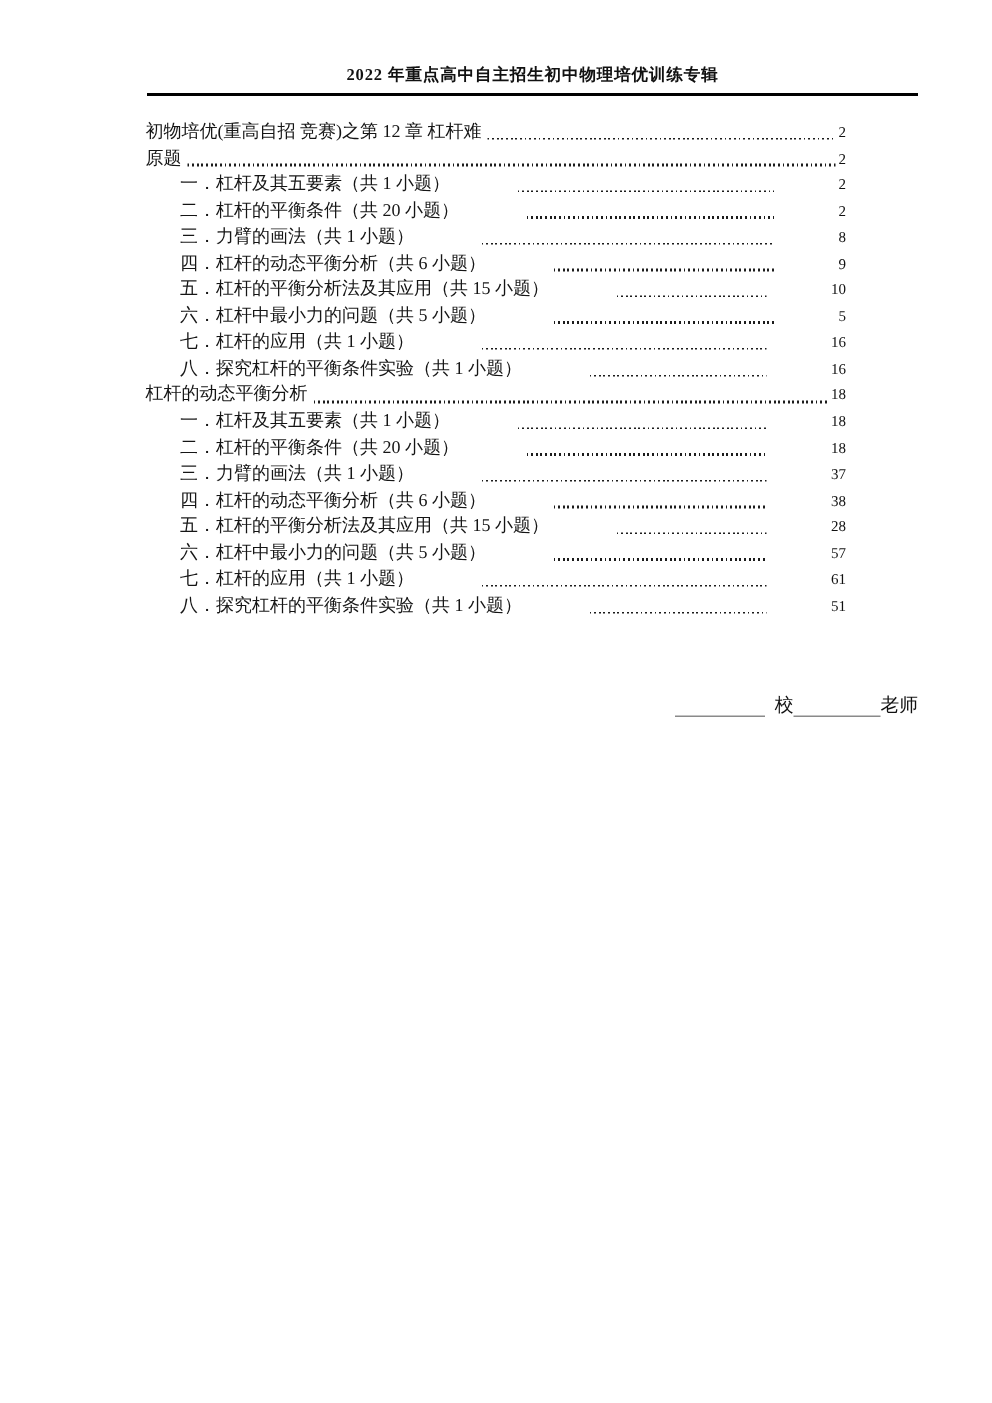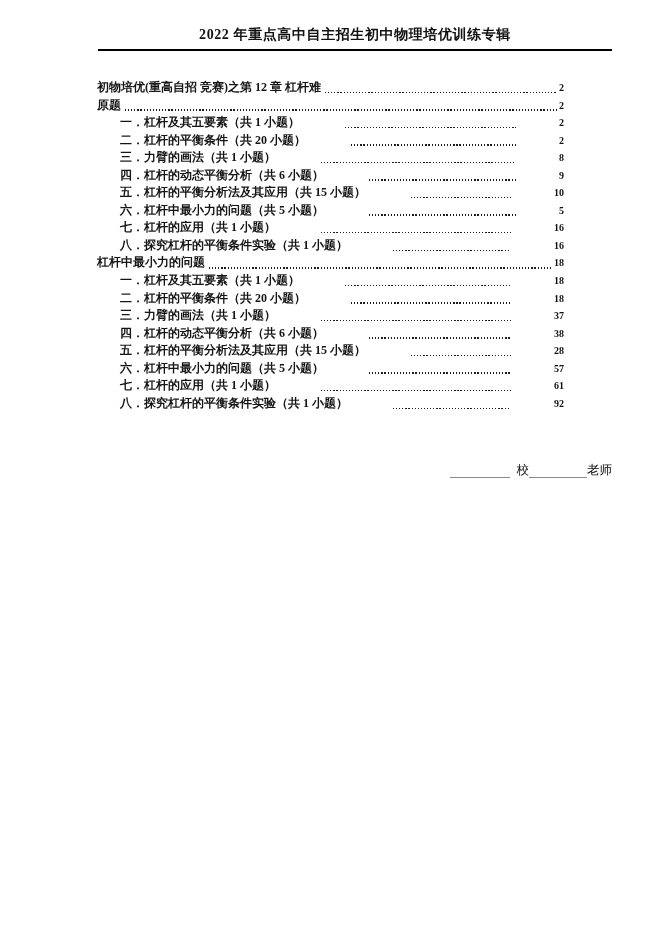--- a/index.html
+++ b/index.html
@@ -9,44 +9,43 @@
     position:relative;
     font-family:"Liberation Serif","DejaVu Sans",serif;
     color:#1a1a1a;
   }
   .page {
     position:absolute; inset:0; background:#ffffff;
   }
   
   .doc-header {
     position:absolute;
-    top:26px; left:98px; width:514px;
+    top:42px; left:98px; width:514px;
     text-align:center;
-    font-size:14px;
+    font-size:11px;
     font-weight:bold;
     letter-spacing:0.6px;
     color:#111;
     padding-bottom:5px;
     border-bottom:2px solid #000;
     white-space:nowrap;
   }
   
   .toc {
     position:absolute;
     top:79px; left:97px; width:467px;
   }
   .toc-row {
     display:flex;
     align-items:baseline;
     height:17.55px;
     line-height:17.55px;
     font-size:12px;
     white-space:nowrap;
     cursor:pointer;
-    font-weight:bold;
   }
   .toc-row.level-1 { padding-left:23px;gap:41px; }
   .toc-text { flex:0 0 auto; color:#151515; }
   .leader {
     flex:1 1 auto;
     min-width:8px;
     height:1.4px;
     align-self:flex-end;
     margin:0 2px 3.5px 4px;
     background:repeating-linear-gradient(90deg,#1c1c1c 0 1.2px,transparent 1.2px 3.1px);
@@ -128,21 +127,21 @@
     <span class="toc-text">七．杠杆的应用（共 1 小题）</span>
     <span class="leader"></span>
     <span class="pagenum">16</span>
   </div>
       <div class="toc-row level-1">
     <span class="toc-text">八．探究杠杆的平衡条件实验（共 1 小题）</span>
     <span class="leader"></span>
     <span class="pagenum">16</span>
   </div>
       <div class="toc-row level-0">
-    <span class="toc-text">杠杆中最小力的问题</span>
+    <span class="toc-text">杠杆的动态平衡分析</span>
     <span class="leader"></span>
     <span class="pagenum">18</span>
   </div>
       <div class="toc-row level-1">
     <span class="toc-text">一．杠杆及其五要素（共 1 小题）</span>
     <span class="leader"></span>
     <span class="pagenum">18</span>
   </div>
       <div class="toc-row level-1">
     <span class="toc-text">二．杠杆的平衡条件（共 20 小题）</span>
@@ -170,21 +169,21 @@
     <span class="pagenum">57</span>
   </div>
       <div class="toc-row level-1">
     <span class="toc-text">七．杠杆的应用（共 1 小题）</span>
     <span class="leader"></span>
     <span class="pagenum">61</span>
   </div>
       <div class="toc-row level-1">
     <span class="toc-text">八．探究杠杆的平衡条件实验（共 1 小题）</span>
     <span class="leader"></span>
-    <span class="pagenum">92</span>
+    <span class="pagenum">51</span>
   </div>
     </div>
 
   <div class="signature">
     <span class="blank blank-1"></span>
     <span class="sig-label">校</span>
     <span class="blank blank-2"></span>
     <span class="sig-label">老师</span>
   </div>
 

